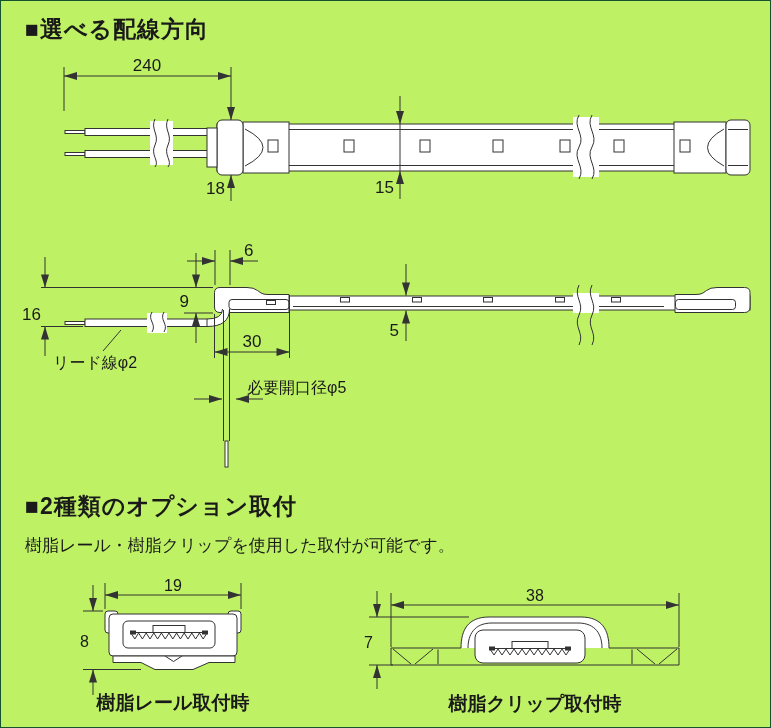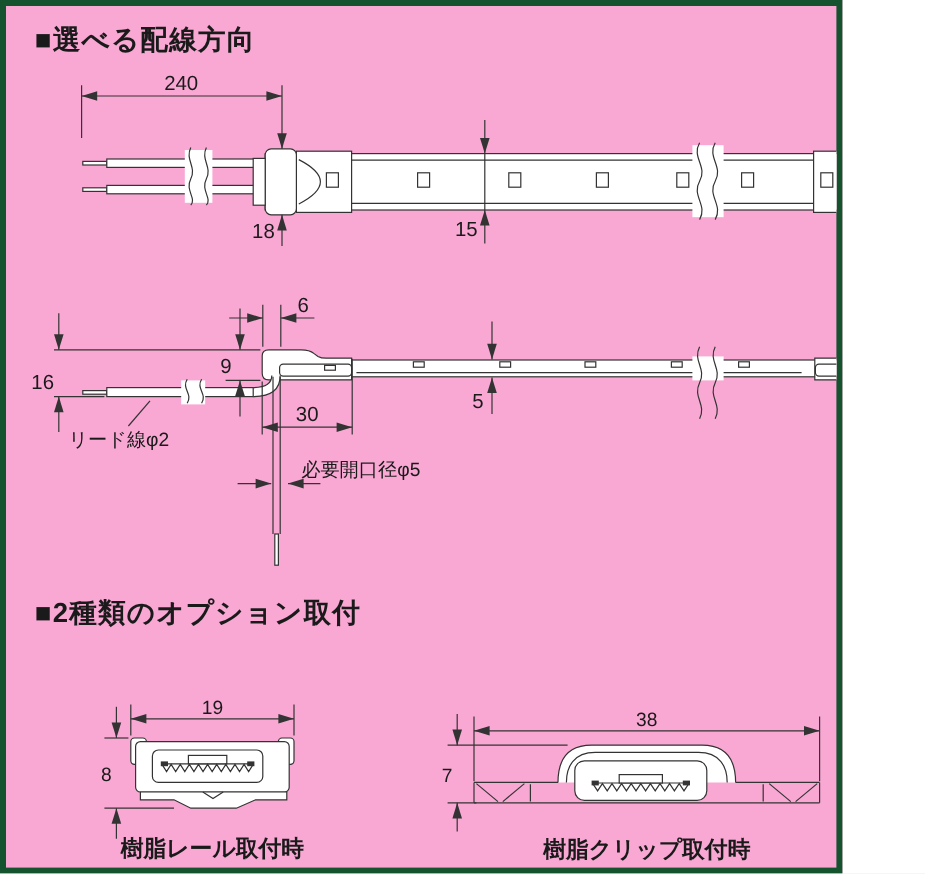--- a/index.html
+++ b/index.html
@@ -1,18 +1,18 @@
 <!DOCTYPE html>
 <html><head>
 <meta charset="utf-8">
 <style>
   html,body{margin:0;padding:0;background:#fff;}
   .page{
-    position:relative;width:702px;height:728px;background:#f9a8d4;
-    border:5px solid #14532d;box-sizing:border-box;overflow:hidden;
+    position:relative;width:771px;height:728px;background:#bef264;
+    border:1px solid #14532d;box-sizing:border-box;overflow:hidden;
     font-family:"Liberation Sans","DejaVu Sans",sans-serif;color:#1a1a1a;
   }
   .h1{position:absolute;left:24px;font-size:23px;font-weight:bold;letter-spacing:1px;white-space:nowrap;}
   .sub{position:absolute;left:24px;font-size:17px;white-space:nowrap;}
   svg{position:absolute;overflow:visible;}
   .ln{stroke:#333;fill:none;stroke-width:1;}
   .wht{stroke:#333;fill:#fff;stroke-width:1;}
   .ah{fill:#333;stroke:none;}
   .dk{fill:#333;stroke:none;}
   text{fill:#1a1a1a;font-family:"Liberation Sans","DejaVu Sans",sans-serif;}
@@ -203,20 +203,21 @@
     <g>
       <line class="ln" x1="193" y1="398" x2="221" y2="398"></line>
       <polygon class="ah" points="221,398 208,394 208,402"></polygon>
       <line class="ln" x1="235" y1="398" x2="262" y2="398"></line>
       <polygon class="ah" points="235,398 248,394 248,402"></polygon>
       <text class="dl" x="246" y="392" text-anchor="start">必要開口径φ5</text>
     </g>
   </svg>
 
   <div class="h1" style="top:490px;text-align:center;">■2種類のオプション取付</div>
+  <div class="sub" style="top:533px;">樹脂レール・樹脂クリップを使用した取付が可能です。</div>
 
   <svg style="left:40px;top:570px;" width="240" height="150" viewBox="40 570 240 150">
 
     <g>
       <line class="ln" x1="104" y1="582" x2="104" y2="608"></line>
       <line class="ln" x1="240" y1="582" x2="240" y2="608"></line>
       <line class="ln" x1="104" y1="594" x2="240" y2="594"></line>
       <polygon class="ah" points="104,594 117,590 117,598"></polygon>
       <polygon class="ah" points="240,594 227,590 227,598"></polygon>
       <text class="dl" x="172" y="590" text-anchor="middle">19</text>

